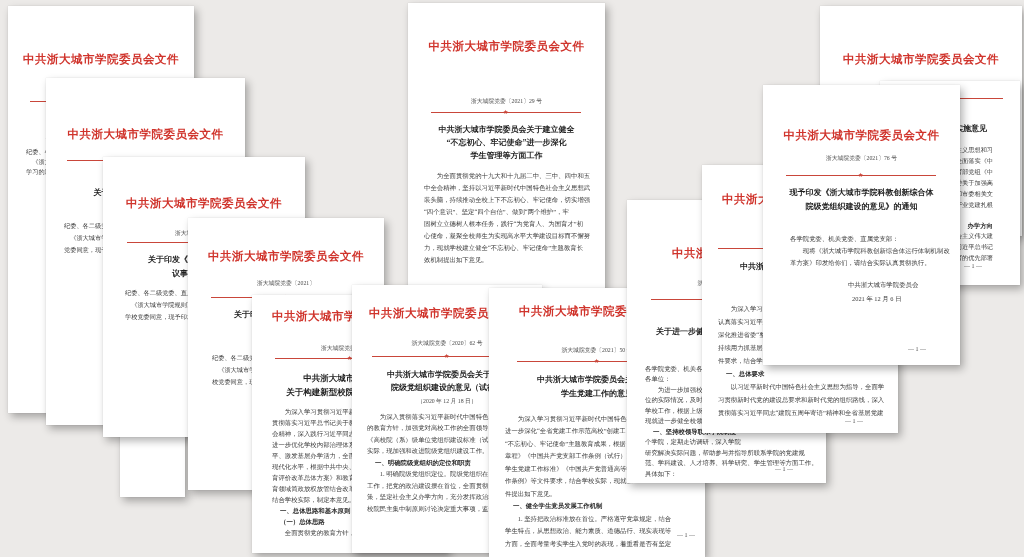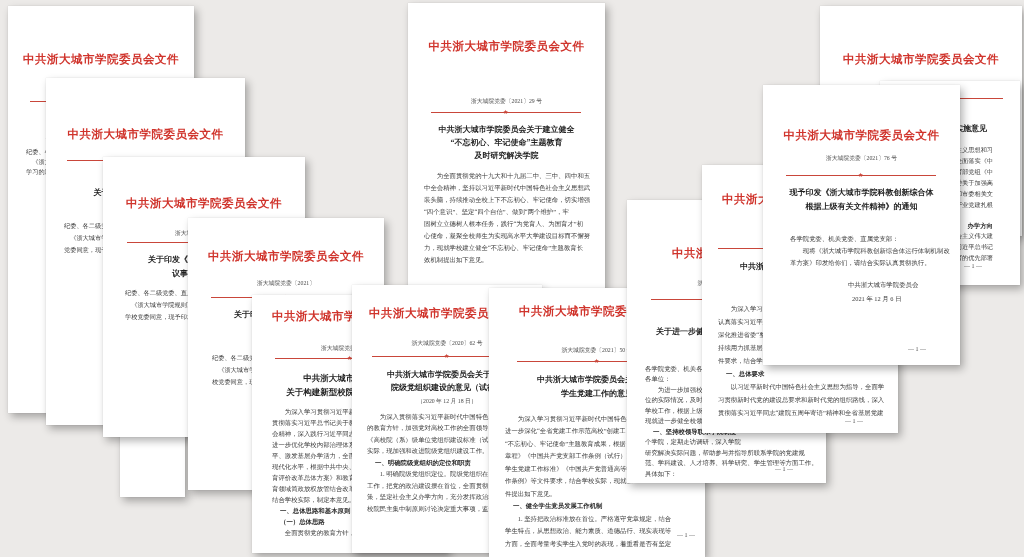--- a/index.html
+++ b/index.html
@@ -83,22 +83,22 @@
       <div class="el" style="top: 137px; font-size: 6.2px; left: 24px;">纪委、各二级党委、直属党支部：</div>
       <div class="el" style="top: 149px; font-size: 6.2px; left: 24px;">　《浙大城市学院校务会议事规则》已经</div>
       <div class="el" style="top: 161px; font-size: 6.2px; left: 24px;">校党委同意，现予印发，请遵照执行。</div>
     </div>
     <div class="page" style="left: 408px; top: 3px; width: 197px; height: 299px; z-index: 6;">
       <div class="el hdr center" style="top: 37px; font-size: 11.5px;">中共浙大城市学院委员会文件</div>
       <div class="divider" style="top: 109px; left: 23px; width: 150px;"></div>
       <div class="star" style="top: 106px; left: 95px;">★</div>
       <div class="el center docnum" style="top: 95px; font-size: 5.8px;">浙大城院党委〔2021〕29 号</div>
       <div class="el center ttl" style="top: 123px; font-size: 8px;">中共浙大城市学院委员会关于建立健全</div>
-      <div class="el center ttl" style="top: 136px; font-size: 8px;">“不忘初心、牢记使命”主题教育</div>
-      <div class="el center ttl" style="top: 149px; font-size: 8px;">及时研究解决学院</div>
+      <div class="el center ttl" style="top: 136px; font-size: 8px;">“不忘初心、牢记使命”进一步深化</div>
+      <div class="el center ttl" style="top: 149px; font-size: 8px;">学生管理等方面工作</div>
       <div class="el" style="top: 169px; font-size: 6.4px; left: 16px;">　　为全面贯彻党的十九大和十九届二中、三中、四中和五</div>
       <div class="el" style="top: 181px; font-size: 6.4px; left: 16px;">中全会精神，坚持以习近平新时代中国特色社会主义思想武</div>
       <div class="el" style="top: 193px; font-size: 6.4px; left: 16px;">装头脑，持续推动全校上下不忘初心、牢记使命，切实增强</div>
       <div class="el" style="top: 205px; font-size: 6.4px; left: 16px;">“四个意识”、坚定“四个自信”、做到“两个维护”，牢</div>
       <div class="el" style="top: 217px; font-size: 6.4px; left: 16px;">固树立立德树人根本任务，践行“为党育人、为国育才”初</div>
       <div class="el" style="top: 229px; font-size: 6.4px; left: 16px;">心使命，凝聚全校师生为实现高水平大学建设目标而不懈努</div>
       <div class="el" style="top: 241px; font-size: 6.4px; left: 16px;">力，现就学校建立健全“不忘初心、牢记使命”主题教育长</div>
       <div class="el" style="top: 253px; font-size: 6.4px; left: 16px;">效机制提出如下意见。</div>
     </div>
     <div class="page" style="left: 252px; top: 295px; width: 196px; height: 258px; z-index: 7;">
@@ -195,21 +195,21 @@
       <div class="el" style="top: 231px; font-size: 6.4px; left: 16px;">习贯彻新时代党的建设总要求和新时代党的组织路线，深入</div>
       <div class="el" style="top: 244px; font-size: 6.4px; left: 16px;">贯彻落实习近平同志“建院五周年寄语”精神和全省基层党建</div>
       <div class="el docnum" style="top: 253px; font-size: 6px; left: 143px;">— 1 —</div>
     </div>
     <div class="page" style="left: 763px; top: 85px; width: 197px; height: 280px; z-index: 12;">
       <div class="el hdr center" style="top: 44px; font-size: 11.5px;">中共浙大城市学院委员会文件</div>
       <div class="divider" style="top: 90px; left: 23px; width: 150px;"></div>
       <div class="star" style="top: 87px; left: 95px;">★</div>
       <div class="el center docnum" style="top: 70px; font-size: 5.8px;">浙大城院党委〔2021〕76 号</div>
       <div class="el center ttl" style="top: 104px; font-size: 8px;">现予印发《浙大城市学院科教创新综合体</div>
-      <div class="el center ttl" style="top: 118px; font-size: 8px;">根据上级有关文件精神》的通知</div>
+      <div class="el center ttl" style="top: 118px; font-size: 8px;">院级党组织建设的意见》的通知</div>
       <div class="el" style="top: 150px; font-size: 6.4px; left: 27px;">各学院党委、机关党委、直属党支部：</div>
       <div class="el" style="top: 162px; font-size: 6.4px; left: 27px;">　　现将《浙大城市学院科教创新综合体运行体制机制改</div>
       <div class="el" style="top: 174px; font-size: 6.4px; left: 27px;">革方案》印发给你们，请结合实际认真贯彻执行。</div>
       <div class="el" style="top: 196px; font-size: 6.4px; left: 85px;">中共浙大城市学院委员会</div>
       <div class="el" style="top: 210px; font-size: 6.4px; left: 89px;">2021 年 12 月 6 日</div>
       <div class="el docnum" style="top: 261px; font-size: 6px; left: 145px;">— 1 —</div>
     </div>
   </div>
 
 </body></html>

